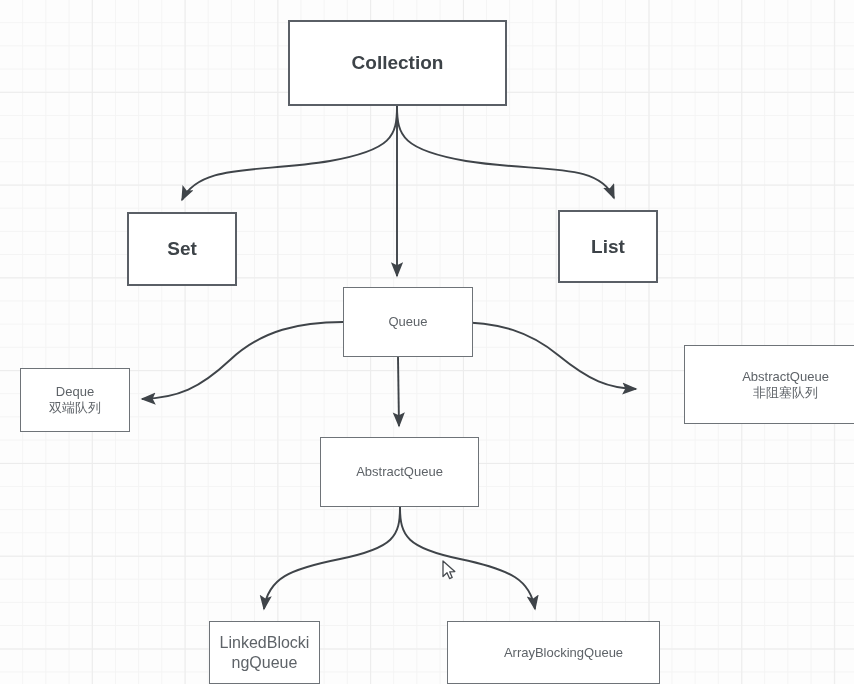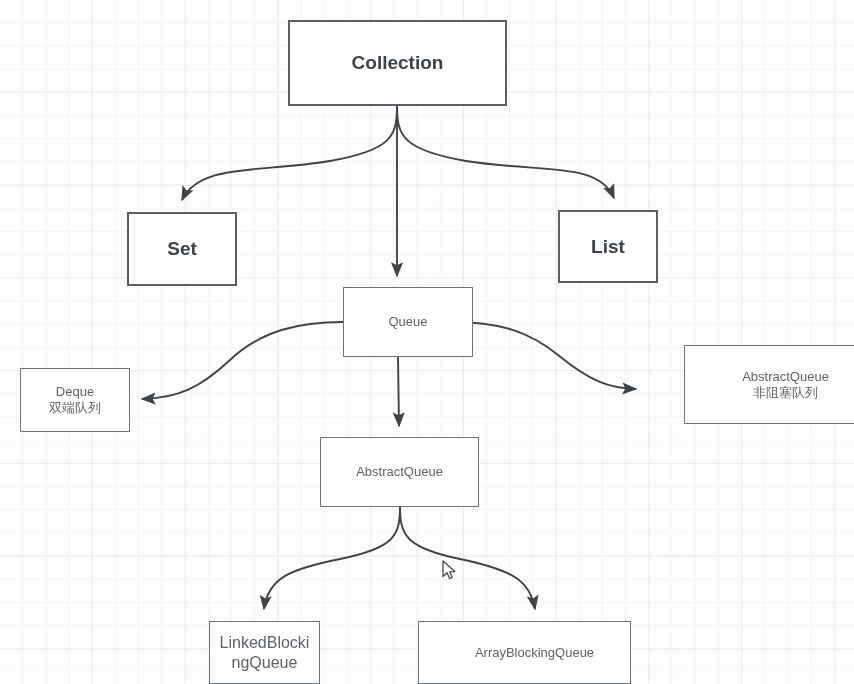--- a/index.html
+++ b/index.html
@@ -105,19 +105,19 @@
   <div class="node heavy" style="left: 127px; top: 212px; width: 110px; height: 74px;">Set</div>
   <div class="node heavy" style="left: 558px; top: 210px; width: 100px; height: 73px;">List</div>
   <div class="node light" style="left: 343px; top: 287px; width: 130px; height: 70px;">Queue</div>
   <div class="node light" style="left: 20px; top: 368px; width: 110px; height: 64px;">Deque
 双端队列</div>
   <div class="node light" style="left: 648px; top: 345px; width: 203px; height: 79px; margin-left: 36px;">AbstractQueue
 非阻塞队列</div>
   <div class="node light" style="left: 320px; top: 437px; width: 159px; height: 70px;">AbstractQueue</div>
   <div class="node light small" style="left: 209px; top: 621px; width: 111px; height: 63px;">LinkedBlocki
 ngQueue</div>
-  <div class="node light" style="left: 418px; top: 621px; width: 213px; height: 63px; padding-left: 20px;">ArrayBlockingQueue</div>
+  <div class="node light" style="left: 447px; top: 621px; width: 213px; height: 63px; padding-left: 20px;">ArrayBlockingQueue</div>
 
   <svg id="cursor" viewBox="0 0 16 22" xmlns="http://www.w3.org/2000/svg" style="left: 442px; top: 560px;">
     <path d="M1,1 L1,16.5 L5,12.8 L7.6,18.6 L10.2,17.4 L7.7,11.8 L12.8,11.6 z" fill="#ffffff" stroke="#45494e" stroke-width="1.3" stroke-linejoin="round"></path>
   </svg>
 
 </div>
 
 </body></html>

